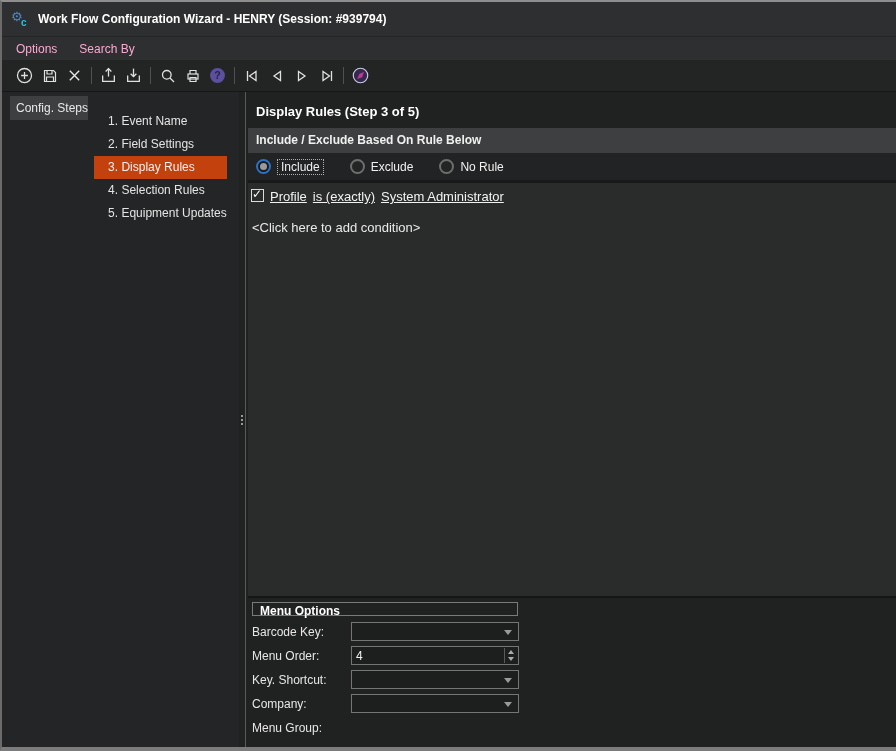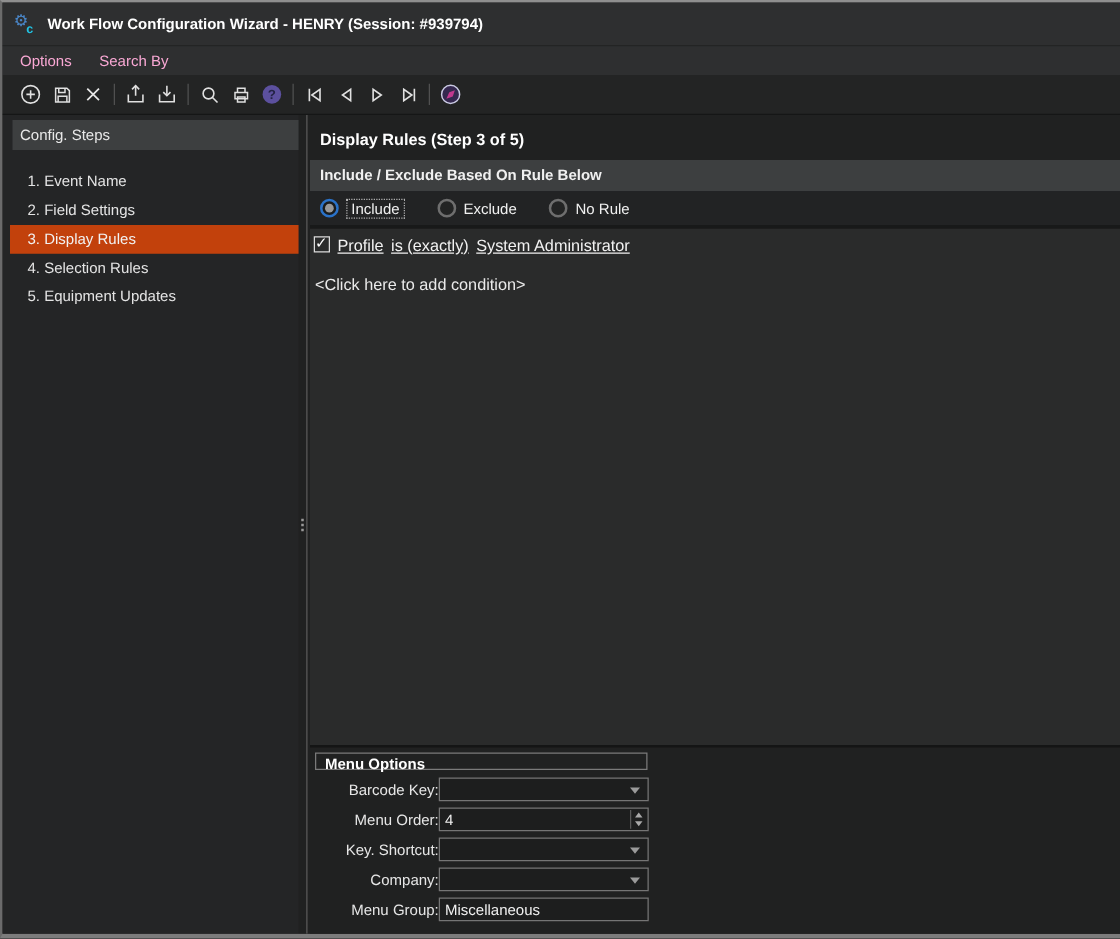--- a/index.html
+++ b/index.html
@@ -18,21 +18,21 @@
   
   .titlebar{height:34px;background:#2e2f30;display:flex;align-items:center;padding-left:7px;gap:7px;flex:0 0 auto;}
   .title-text{color:#ffffff;font-size:12px;font-weight:bold;}
   .menubar{height:24px;background:#2e2f30;border-top:1px solid #232424;display:flex;align-items:center;padding-left:3px;flex:0 0 auto;}
   .menu-item{padding:0 11px;line-height:24px;color:#f9a8d4;cursor:default;}
   .toolbar{height:32px;background:#232424;display:flex;align-items:center;padding-left:10px;border-bottom:1px solid #151616;flex:0 0 auto;}
   .tbtn{width:25px;height:26px;display:flex;align-items:center;justify-content:center;}
   .tsep{width:1px;height:17px;background:#505050;margin:0 4px;}
   
   .body-row{flex:1;display:flex;min-height:0;}
-  .sidebar{width:237px;background:#242526;flex:0 0 auto;display:flex;flex-direction:column;padding-top:4px;}
+  .sidebar{width:237px;background:#242526;flex:0 0 auto;display:flex;flex-direction:row;padding-top:4px;}
   .sidebar-header{height:24px;line-height:24px;background:#3d3f40;margin-left:8px;padding-left:6px;color:#e8e8e8;}
   .sidebar-list{margin-top:14px;}
   .side-item{height:23px;line-height:23px;padding-left:14px;margin-left:6px;color:#e4e4e4;cursor:default;}
   .side-item.selected{background:#c2410c;color:#f2f2f2;}
   .splitter{width:9px;background:#202121;display:flex;align-items:center;flex:0 0 auto;}
   .grip{width:5px;display:flex;flex-direction:column;gap:2px;align-items:center;}
   .grip i{width:2px;height:2px;background:#9a9a9a;display:block;}
   .split-line{width:1px;align-self:stretch;background:#5a5a5a;margin-left:1px;}
   
   .main{flex:1;display:flex;flex-direction:column;background:#202121;min-width:0;}
@@ -48,21 +48,21 @@
   .radio-label.focused{border:1px dotted #b0b0b0;padding:0 3px;text-align:center;}
   .condition-panel{flex:1;background:#2a2b2b;padding:6px 0 0 3px;min-height:0;}
   .condition-row{display:flex;align-items:flex-start;margin-bottom:16px;}
   .checkbox{width:13px;height:13px;border:1px solid #dcdcdc;margin-right:6px;position:relative;background:#2a2b2b;flex:0 0 auto;}
   .checkbox.checked::after{content:"\2713";position:absolute;left:0px;top:-2px;font-size:12px;font-weight:bold;color:#ffffff;line-height:13px;}
   .cond-link{color:#f2f2f2;text-decoration:underline;font-size:13px;margin-right:6px;cursor:default;}
   .add-condition{font-size:13px;color:#eaeaea;margin-left:1px;cursor:default;}
   
   .bottom-panel{height:151px;background:#202121;border-top:2px solid #141515;padding:4px 0 0 4px;flex:0 0 auto;}
   .mo-header{width:266px;height:14px;line-height:16px;border:1px solid #7a7a7a;padding-left:7px;font-weight:bold;color:#ffffff;margin-bottom:6px;}
-  .mo-row{display:flex;align-items:center;margin-bottom:5px;height:19px;text-align:right;}
+  .mo-row{display:flex;align-items:center;margin-bottom:5px;height:19px;}
   .mo-label{width:99px;color:#e6e6e6;flex:0 0 auto;}
   .mo-control{width:168px;height:19px;border:1px solid #757575;background:#1d1e1e;position:relative;display:flex;align-items:center;padding-left:4px;color:#f0f0f0;font-size:12px;}
   .mo-control.dropdown::after{content:"";position:absolute;right:6px;top:7px;border-left:4px solid transparent;border-right:4px solid transparent;border-top:5px solid #9a9a9a;}
   .spin{position:absolute;right:2px;top:1px;bottom:1px;display:flex;flex-direction:column;justify-content:space-between;padding:2px 2px 2px 3px;border-left:1px solid #5a5a5a;}
   .spin .up{width:0;height:0;border-left:3px solid transparent;border-right:3px solid transparent;border-bottom:4px solid #aaaaaa;}
   .spin .down{width:0;height:0;border-left:3px solid transparent;border-right:3px solid transparent;border-top:4px solid #aaaaaa;}
 </style>
 </head>
 <body>
 
@@ -253,20 +253,17 @@
 
         <div class="mo-row">
           <span class="mo-label">Company:</span>
           <span class="mo-control dropdown">
             <span></span>
           </span>
         </div>
 
         <div class="mo-row">
           <span class="mo-label">Menu Group:</span>
-          <span class="mo-control">
-            <span>Miscellaneous</span>
-          </span>
         </div>
       </div>
     </div>
   </div>
 </div>
 
 </body></html>

